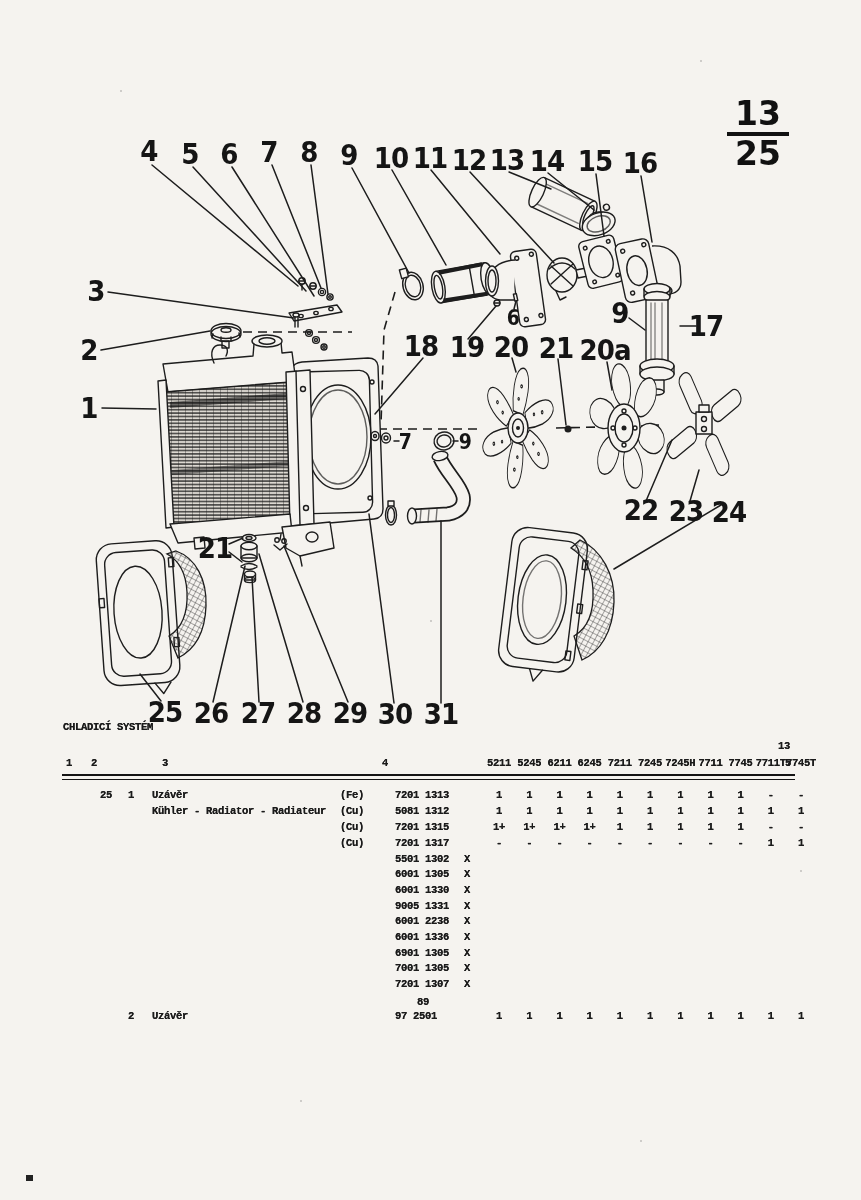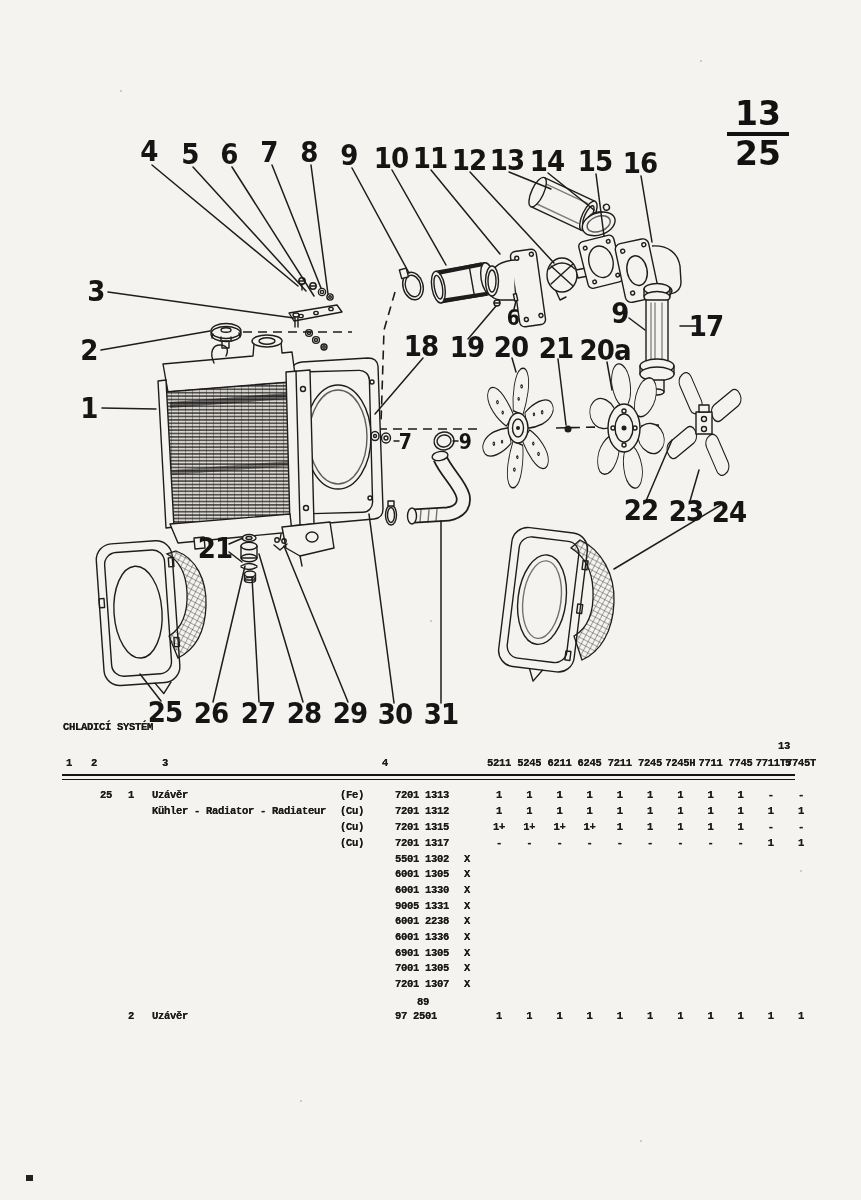--- a/index.html
+++ b/index.html
@@ -451,21 +451,21 @@
     <span class="c pos">25</span>
     <span class="c item">1</span>
     <span class="c name">Uzávěr</span>
     <span class="c mat">(Fe)</span>
     <span class="c part">7201 1313</span>
     <span><span class="qcell" style="left: 446px;">1</span><span class="qcell" style="left: 476.2px;">1</span><span class="qcell" style="left: 506.4px;">1</span><span class="qcell" style="left: 536.6px;">1</span><span class="qcell" style="left: 566.8px;">1</span><span class="qcell" style="left: 597px;">1</span><span class="qcell" style="left: 627.2px;">1</span><span class="qcell" style="left: 657.4px;">1</span><span class="qcell" style="left: 687.6px;">1</span><span class="qcell" style="left: 717.8px;">-</span><span class="qcell" style="left: 748px;">-</span></span>
   </div>
   <div class="tw trow" style="top:805px">
     <span class="c name">Kühler - Radiator - Radiateur</span>
     <span class="c mat">(Cu)</span>
-    <span class="c part">7201 1312</span>
+    <span class="c part">5081 1312</span>
     <span><span class="qcell" style="left: 446px;">1</span><span class="qcell" style="left: 476.2px;">1</span><span class="qcell" style="left: 506.4px;">1</span><span class="qcell" style="left: 536.6px;">1</span><span class="qcell" style="left: 566.8px;">1</span><span class="qcell" style="left: 597px;">1</span><span class="qcell" style="left: 627.2px;">1</span><span class="qcell" style="left: 657.4px;">1</span><span class="qcell" style="left: 687.6px;">1</span><span class="qcell" style="left: 717.8px;">1</span><span class="qcell" style="left: 748px;">1</span></span>
   </div>
   <div class="tw trow" style="top:821px">
     <span class="c mat">(Cu)</span>
     <span class="c part">7201 1315</span>
     <span><span class="qcell" style="left: 446px;">1+</span><span class="qcell" style="left: 476.2px;">1+</span><span class="qcell" style="left: 506.4px;">1+</span><span class="qcell" style="left: 536.6px;">1+</span><span class="qcell" style="left: 566.8px;">1</span><span class="qcell" style="left: 597px;">1</span><span class="qcell" style="left: 627.2px;">1</span><span class="qcell" style="left: 657.4px;">1</span><span class="qcell" style="left: 687.6px;">1</span><span class="qcell" style="left: 717.8px;">-</span><span class="qcell" style="left: 748px;">-</span></span>
   </div>
   <div class="tw trow" style="top:837px">
     <span class="c mat">(Cu)</span>
     <span class="c part">7201 1317</span>

